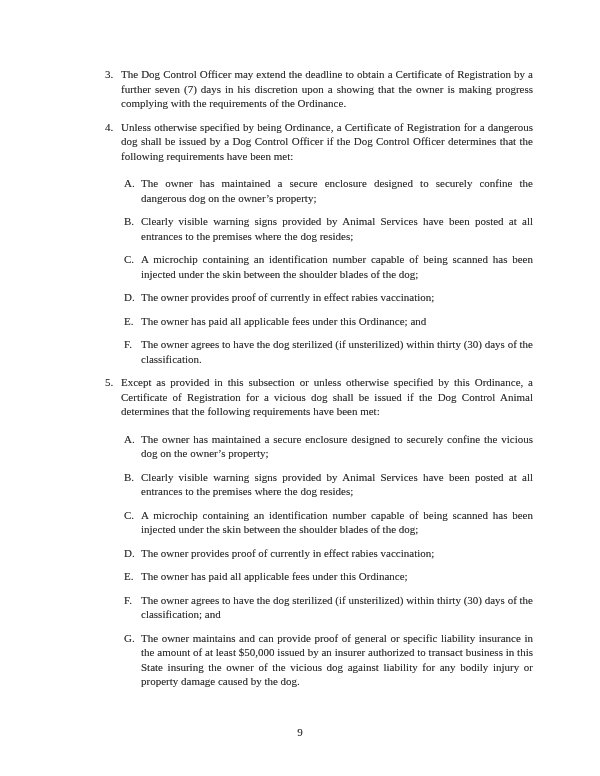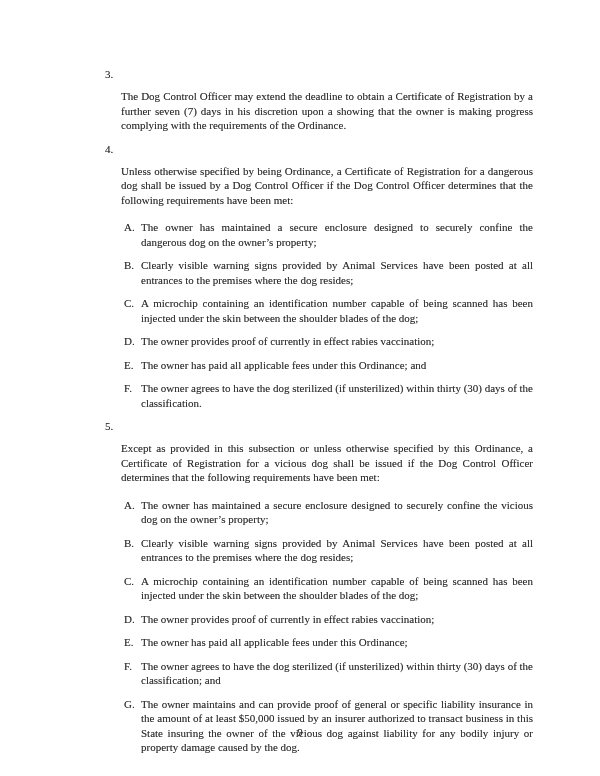--- a/index.html
+++ b/index.html
@@ -27,21 +27,21 @@
   }
   .item {
     display: flex;
     align-items: flex-start;
   }
   .item + .item { margin-top: 9px; }
   .num {
     flex: none;
     width: 16px;
   }
-  .iwrap { flex: 1; min-width: 0; margin-top: 22px; }
+  .iwrap { flex: 1; min-width: 0; }
   .itext {
     text-align: justify;
   }
   .sublist {
     margin-top: 13px;
     margin-left: 3px;
   }
   .subitem {
     display: flex;
     align-items: flex-start;
@@ -109,21 +109,21 @@
             <span class="letter">F.</span>
             <div class="stext">The owner agrees to have the dog sterilized (if unsterilized) within thirty (30) days of the classification.</div>
           </div>
         </div>
       </div>
     </div>
 
     <div class="item">
       <span class="num">5.</span>
       <div class="iwrap">
-        <div class="itext">Except as provided in this subsection or unless otherwise specified by this Ordinance, a Certificate of Registration for a vicious dog shall be issued if the Dog Control Officer determines that the following requirements have been met:</div>
+        <div class="itext">Except as provided in this subsection or unless otherwise specified by this Ordinance, a Certificate of Registration for a vicious dog shall be issued if the Dog Control Animal determines that the following requirements have been met:</div>
         <div class="sublist">
           <div class="subitem">
             <span class="letter">A.</span>
             <div class="stext">The owner has maintained a secure enclosure designed to securely confine the vicious dog on the owner’s property;</div>
           </div>
           <div class="subitem">
             <span class="letter">B.</span>
             <div class="stext">Clearly visible warning signs provided by Animal Services have been posted at all entrances to the premises where the dog resides;</div>
           </div>
           <div class="subitem">

